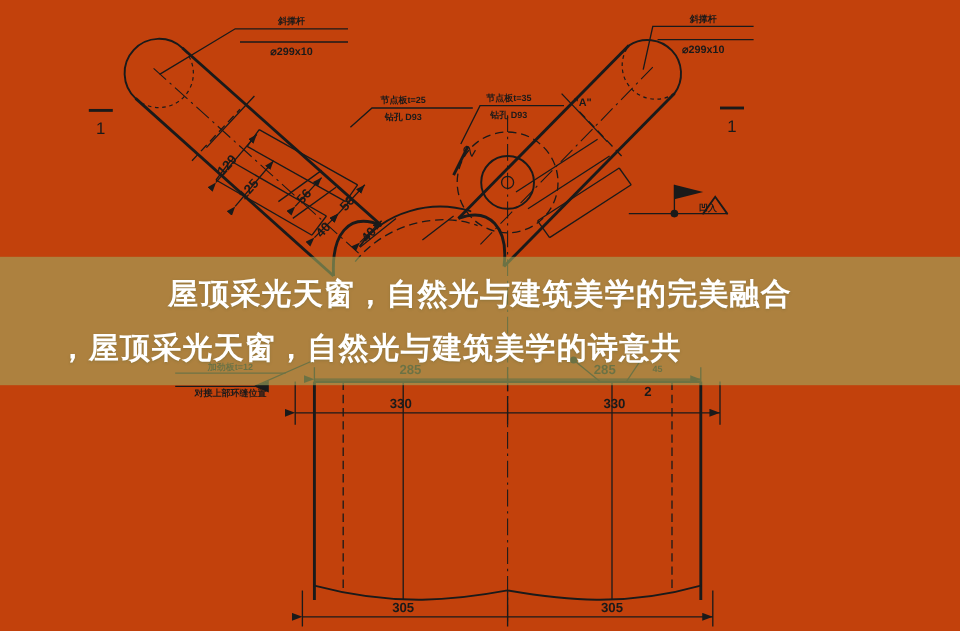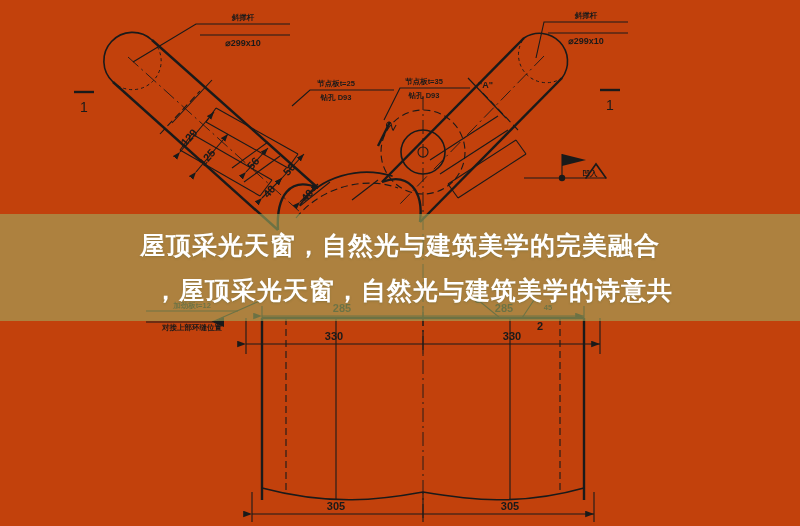--- a/index.html
+++ b/index.html
@@ -24,21 +24,21 @@
   .ovl-line{
     color:#ffffff;
     font-weight:bold;
     font-size:25px;
     line-height:45px;
     letter-spacing:1px;
     white-space:nowrap;
     text-shadow:0 1px 2px rgba(90,95,50,0.35);
   }
   .ovl-line.l1{text-align:center;}
-  .ovl-line.l2{text-align:center;margin-left:26px;}
+  .ovl-line.l2{text-align:left;margin-left:26px;}
 </style>
 </head>
 <body>
 
 <div id="stage">
 
   <svg id="drawing" viewBox="0 0 800 526">
     <defs>
       <style>
         .ln{stroke:#1a1a1a;fill:none;stroke-width:1.6;stroke-linecap:round;}

